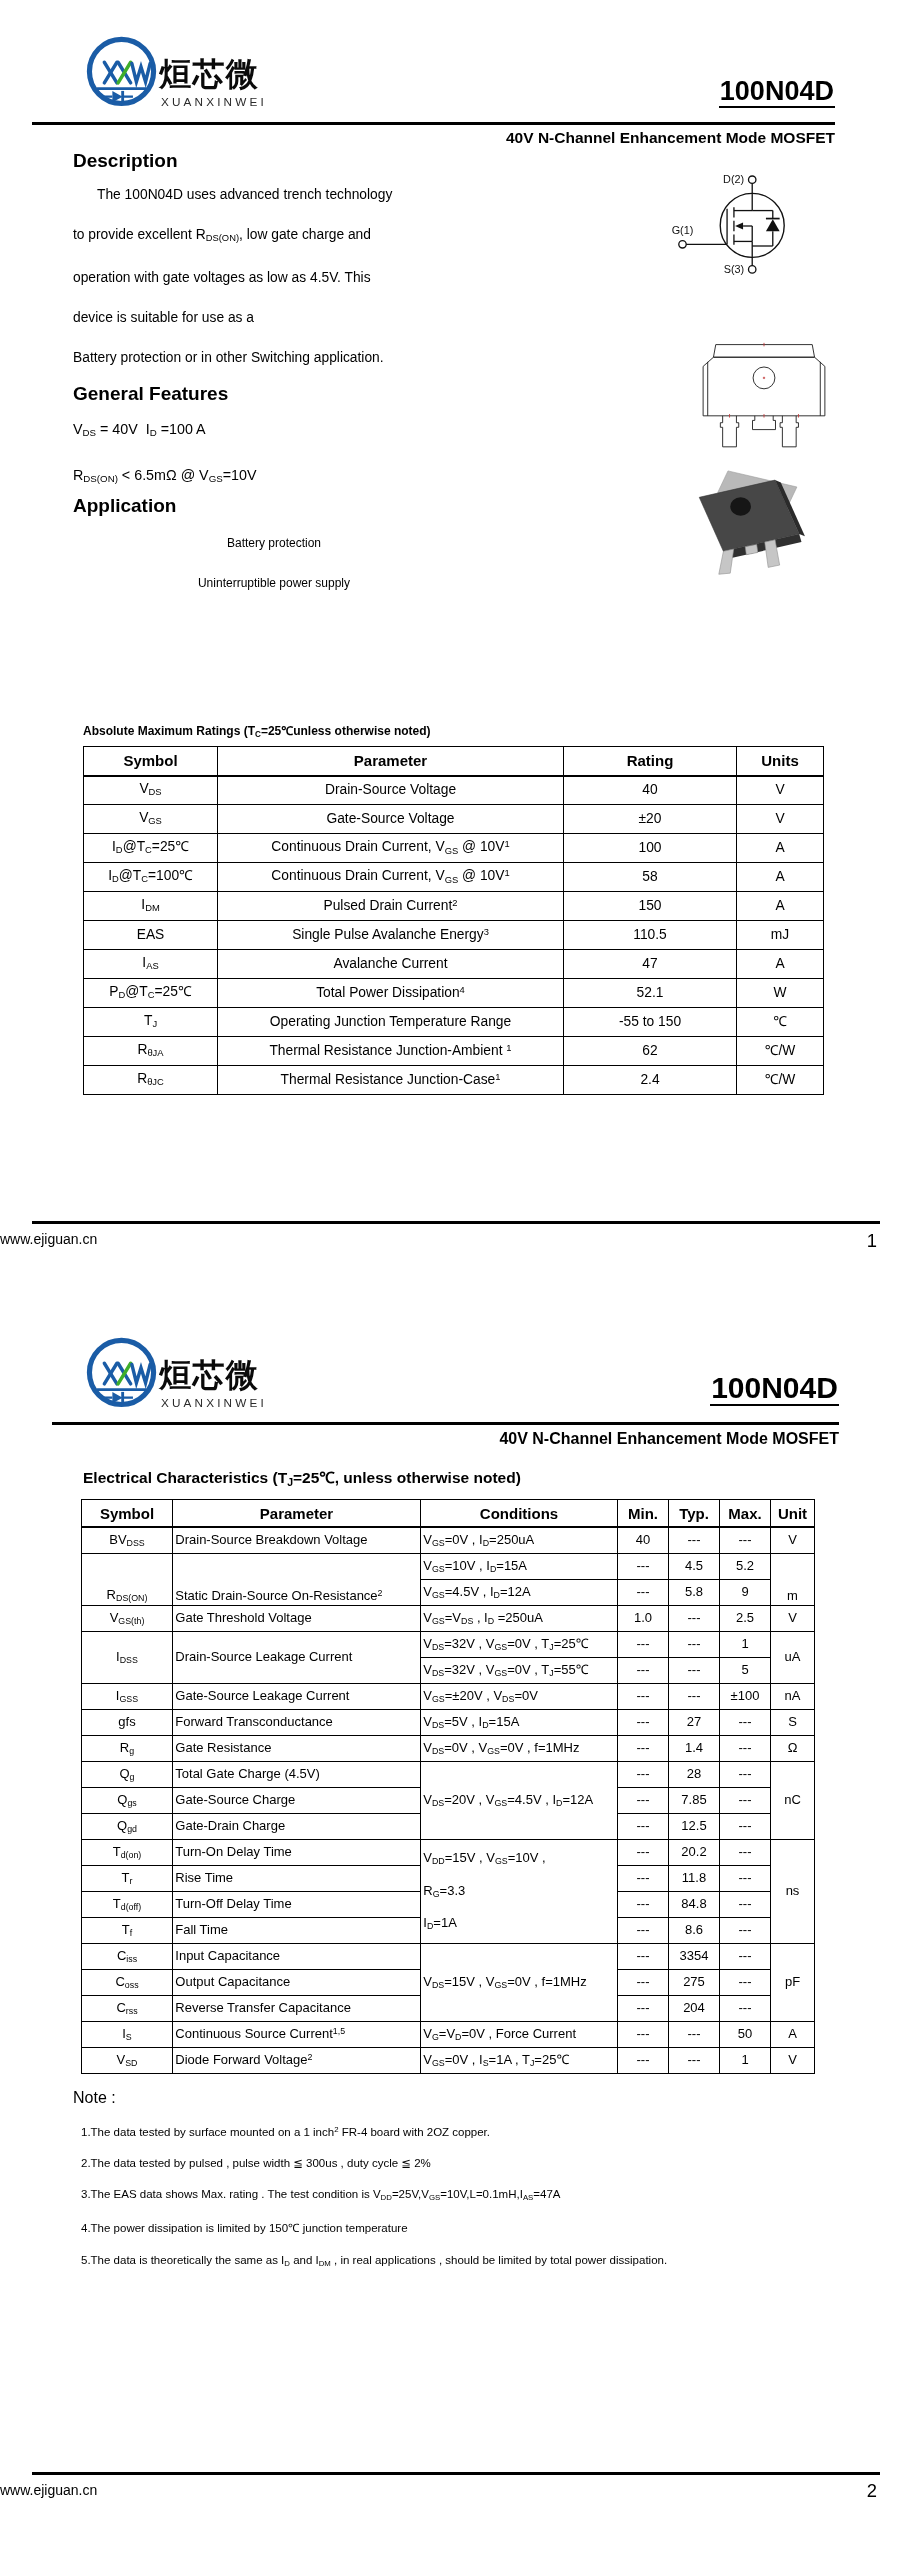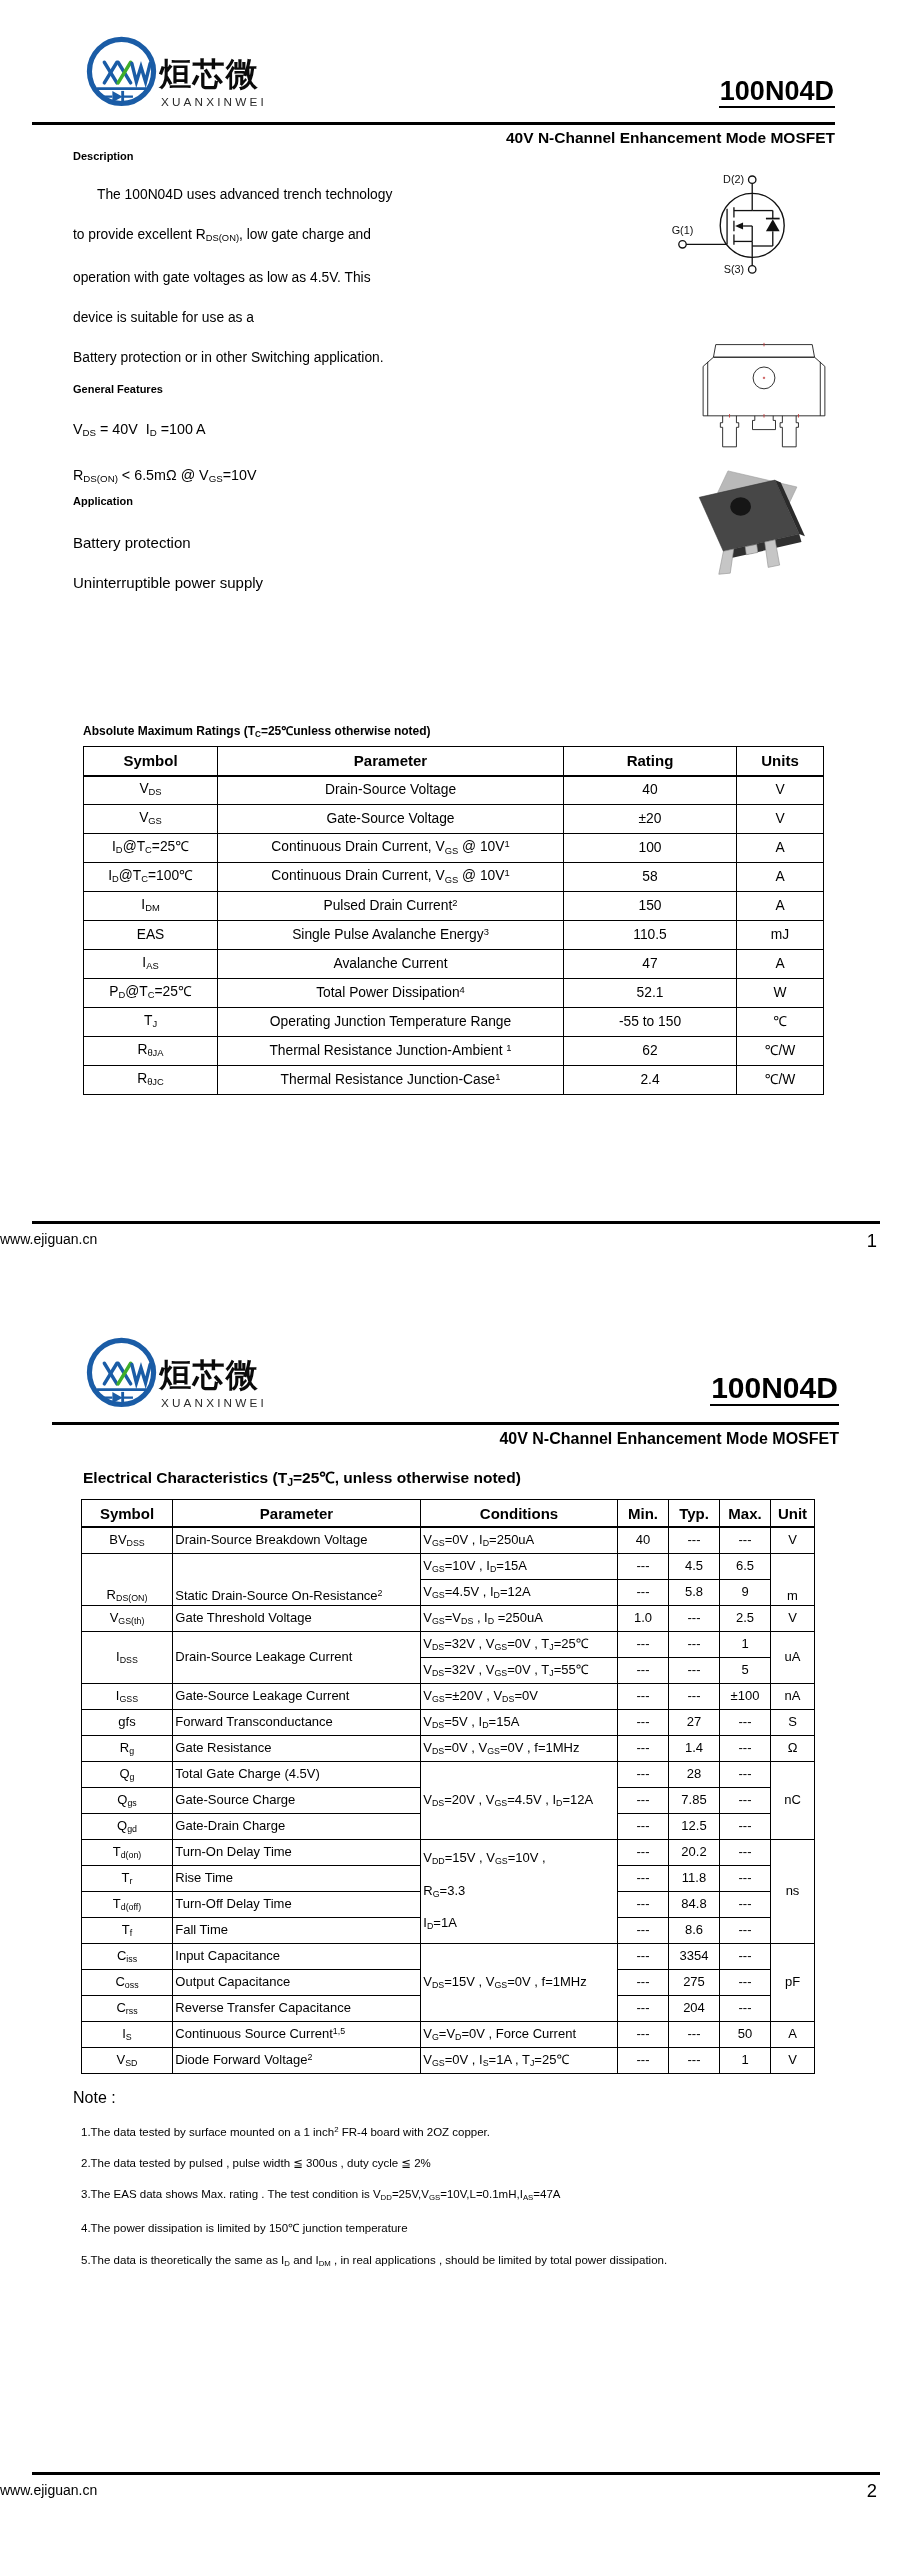--- a/index.html
+++ b/index.html
@@ -7,27 +7,27 @@
     position:relative; width:911px; height:2576px; background:#fff;
     font-family:"Liberation Sans", sans-serif; color:#000; overflow:hidden;
   }
   .abs { position:absolute; }
   .rule { position:absolute; background:#000; }
   .right-block { position:absolute; text-align:right; }
   .part-title { display:inline-block; font-weight:bold; border-bottom:2.9px solid #000; padding:0 1.1px 0.6px 1.1px; line-height:1.05; }
   .part1 { font-size:27px; }
   .part2 { font-size:30px; }
   .subtitle { font-weight:bold; font-size:15.5px; }
-  .sec-heading { position:absolute; font-weight:bold; font-size:11px; }
+  .sec-heading { position:absolute; font-weight:bold; font-size:19px; }
   .para { position:absolute; font-size:13.8px; }
   .para p { margin:0; }
   .desc-lines { line-height:40px; }
   .desc-lines p.indent { text-indent:24px; }
   .gf-lines { line-height:43px; font-size:14.3px; }
-  .app-lines { line-height:40px; font-size:15px; }
+  .app-lines { line-height:40px; font-size:12px;text-align:center; }
   .tbl-title { position:absolute; font-weight:bold; font-size:12px; }
   table.ds { border-collapse:collapse; table-layout:fixed; position:absolute; background:#fff; }
   table.ds, table.ds td, table.ds th { border:1.1px solid #000; }
   table.ds { border-width:1.7px; }
   table.ds th { border-bottom-width:2.9px; font-size:15px; font-weight:bold; padding:1.1px; }
   table.ds td { padding:1.1px 2.3px; line-height:1.2; overflow:hidden; }
   table.ds tbody tr:not(.sub) td { border-top-width:1.7px; }
   .tbl-abs thead tr { height:29px; }
   .tbl-abs tbody tr { height:29px; }
   .tbl-abs td { font-size:13.8px; }
@@ -324,21 +324,21 @@
           <td class="al-c">---</td>
           <td class="al-c">---</td>
           <td class="al-c">V</td>
         </tr>
         <tr>
           <td rowspan="2" class="al-c vb">R<sub>DS(ON)</sub></td>
           <td rowspan="2" class="al-l vb">Static Drain-Source On-Resistance<sup>2</sup></td>
           <td class="al-l">V<sub>GS</sub>=10V , I<sub>D</sub>=15A</td>
           <td class="al-c">---</td>
           <td class="al-c">4.5</td>
-          <td class="al-c">6.5</td>
+          <td class="al-c">5.2</td>
           <td rowspan="2" class="al-c vb">m</td>
         </tr>
         <tr class="sub">
           <td class="al-l">V<sub>GS</sub>=4.5V , I<sub>D</sub>=12A</td>
           <td class="al-c">---</td>
           <td class="al-c">5.8</td>
           <td class="al-c">9</td>
         </tr>
         <tr>
           <td class="al-c">V<sub>GS(th)</sub></td>

